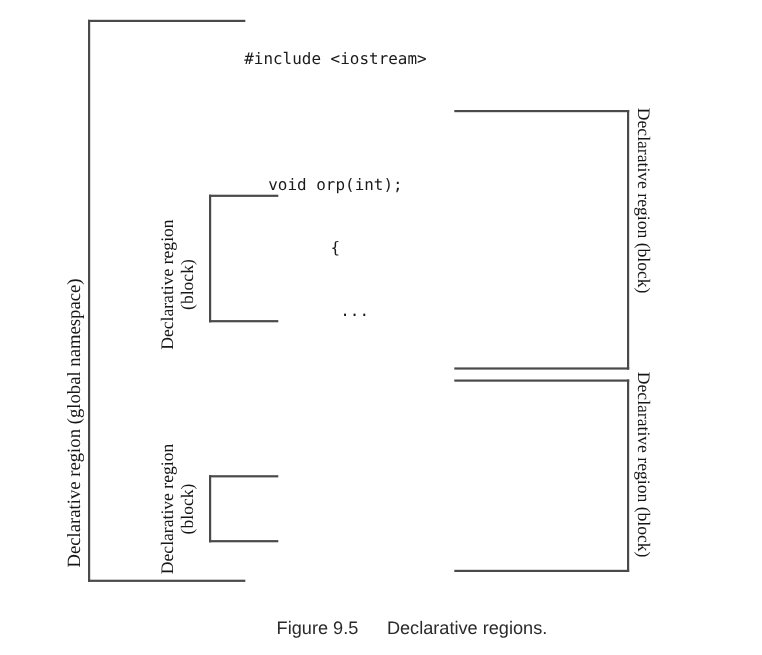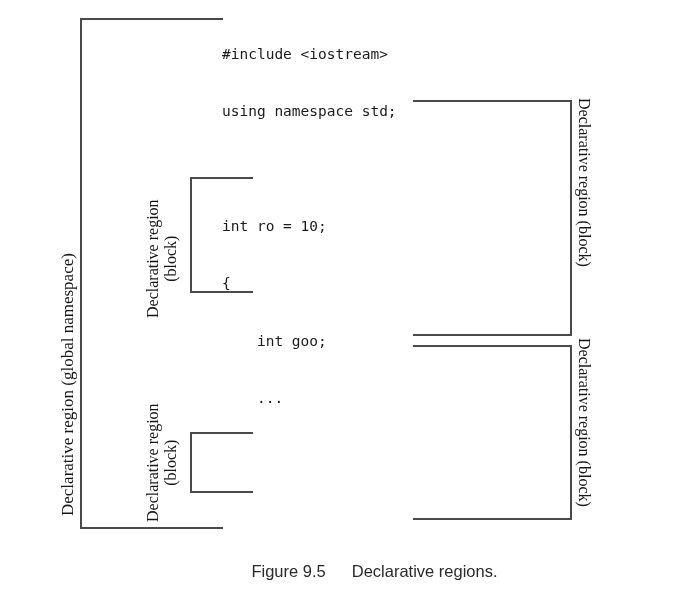--- a/index.html
+++ b/index.html
@@ -21,21 +21,21 @@
     position: absolute;
     left: 222px;
     top: 7px;
     font-family: "DejaVu Sans Mono", "Liberation Mono", monospace;
     font-size: 14.5px;
     line-height: 19.1px;
     color: #1b1b1b;
     white-space: pre;
     letter-spacing: 0px;
   }
-  #code .ln { display: block; height: 19.1px; }
+  #code .ln { display: block; height: 19.1px; text-align: center; }
 
   
   .rule {
     position: absolute;
     background: #4a4a4a;
   }
   .h { height: 2px; }
   .v { width: 2px; }
 
   
@@ -102,25 +102,23 @@
   <div class="rule h" style="left:413px; top:100px; width:159px;"></div>
   <div class="rule v" style="left:570px; top:100px; height:236px;"></div>
   <div class="rule h" style="left:413px; top:334px; width:159px;"></div>
 
   <div class="rule h" style="left:413px; top:345px; width:159px;"></div>
   <div class="rule v" style="left:570px; top:345px; height:175px;"></div>
   <div class="rule h" style="left:413px; top:518px; width:159px;"></div>
 
   <div id="code">
     <span class="ln">#include &lt;iostream&gt;</span>
-    <span class="ln">using namespace std;</span>
     <span class="ln"></span>
-    <span class="ln">int ro = 10;</span>
+    <span class="ln">void orp(int);</span>
     <span class="ln">{</span>
-    <span class="ln">    int goo;</span>
     <span class="ln">    ...</span>
     
     
     
     
     
     
     
     
     

